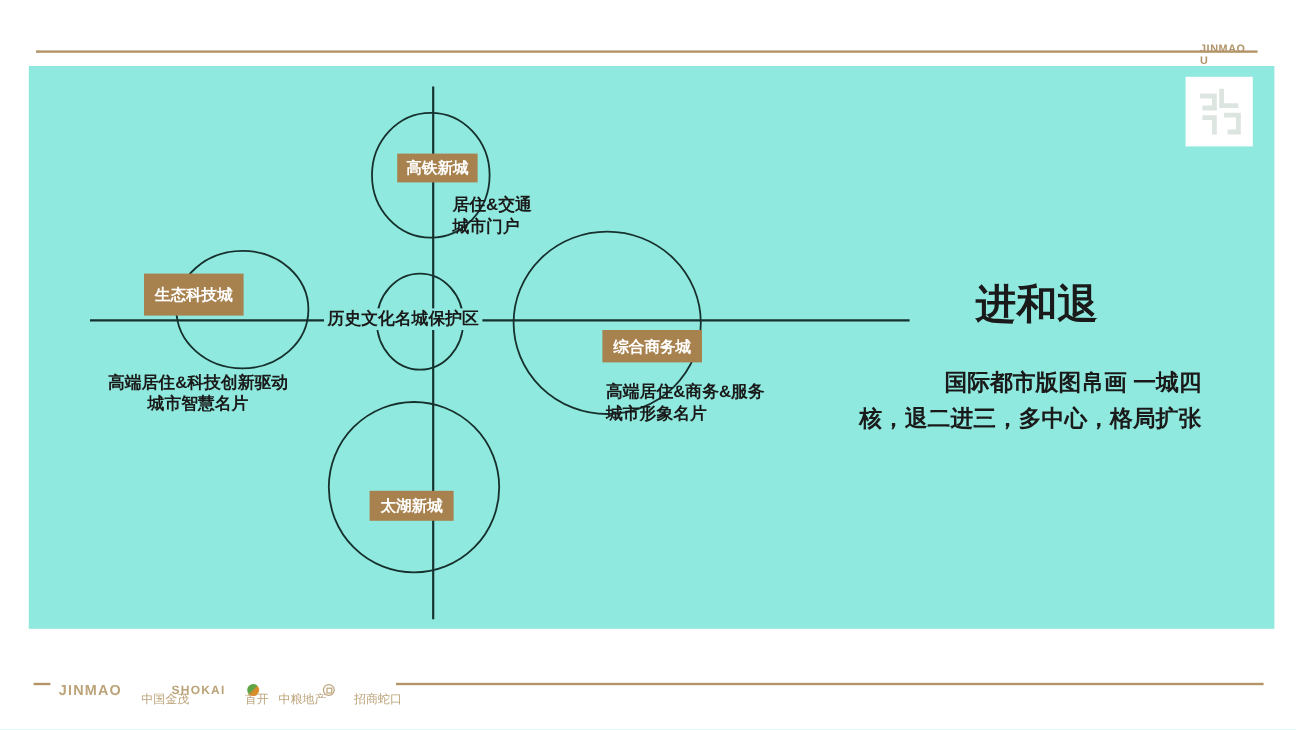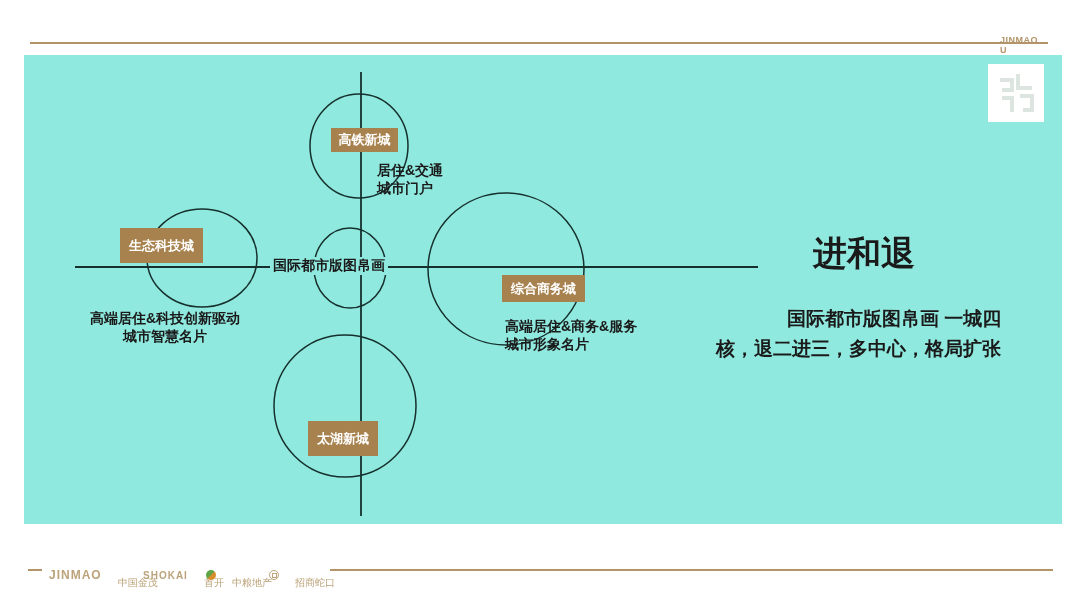--- a/index.html
+++ b/index.html
@@ -21,21 +21,21 @@
   .diagram-svg line,.diagram-svg ellipse{stroke:var(--stroke);fill:none;}
   .diagram-svg line{stroke-width:1.8px;}
   .diagram-svg ellipse{stroke-width:1.5px;}
 
   
   .chip{position:absolute;background:var(--chip-bg);color:#fff;font-weight:700;font-size:14px;
         display:flex;align-items:center;justify-content:center;white-space:nowrap;}
   .chip-north{left:307px;top:73px;width:67px;height:24px;font-size:13px;}
   .chip-west{left:96px;top:173px;width:83px;height:35px;font-size:13px;}
   .chip-east{left:478px;top:220px;width:83px;height:27px;font-size:13px;}
-  .chip-south{left:284px;top:366px;width:70px;height:35px;font-size:13px;}
+  .chip-south{left:284px;top:354px;width:70px;height:25px;font-size:13px;}
 
   
   .desc{position:absolute;color:var(--ink);font-size:14px;font-weight:700;line-height:18px;white-space:nowrap;}
   .desc-north{left:353px;top:106px;}
   .desc-west{left:45px;top:254px;width:192px;text-align:center;}
   .desc-east{left:481px;top:262px;}
   .desc-south{left:346px;top:386px;}
   .center-label{position:absolute;left:246px;top:202px;color:var(--ink);font-size:14px;font-weight:700;
                 background:var(--panel-bg);padding:0 3px;white-space:nowrap;}
 
@@ -91,21 +91,21 @@
       <div>居住&amp;交通</div>
       <div>城市门户</div>
     </div>
 
     <div class="chip chip-west">生态科技城</div>
     <div class="desc desc-west">
       <div>高端居住&amp;科技创新驱动</div>
       <div>城市智慧名片</div>
     </div>
 
-    <div class="center-label">国际都市版图帛画</div>
+    <div class="center-label">历史文化名城保护区</div>
 
     <div class="chip chip-east">综合商务城</div>
     <div class="desc desc-east">
       <div>高端居住&amp;商务&amp;服务</div>
       <div>城市形象名片</div>
     </div>
 
     <div class="chip chip-south">太湖新城</div>
 
     <div class="headline-title">进和退</div>

